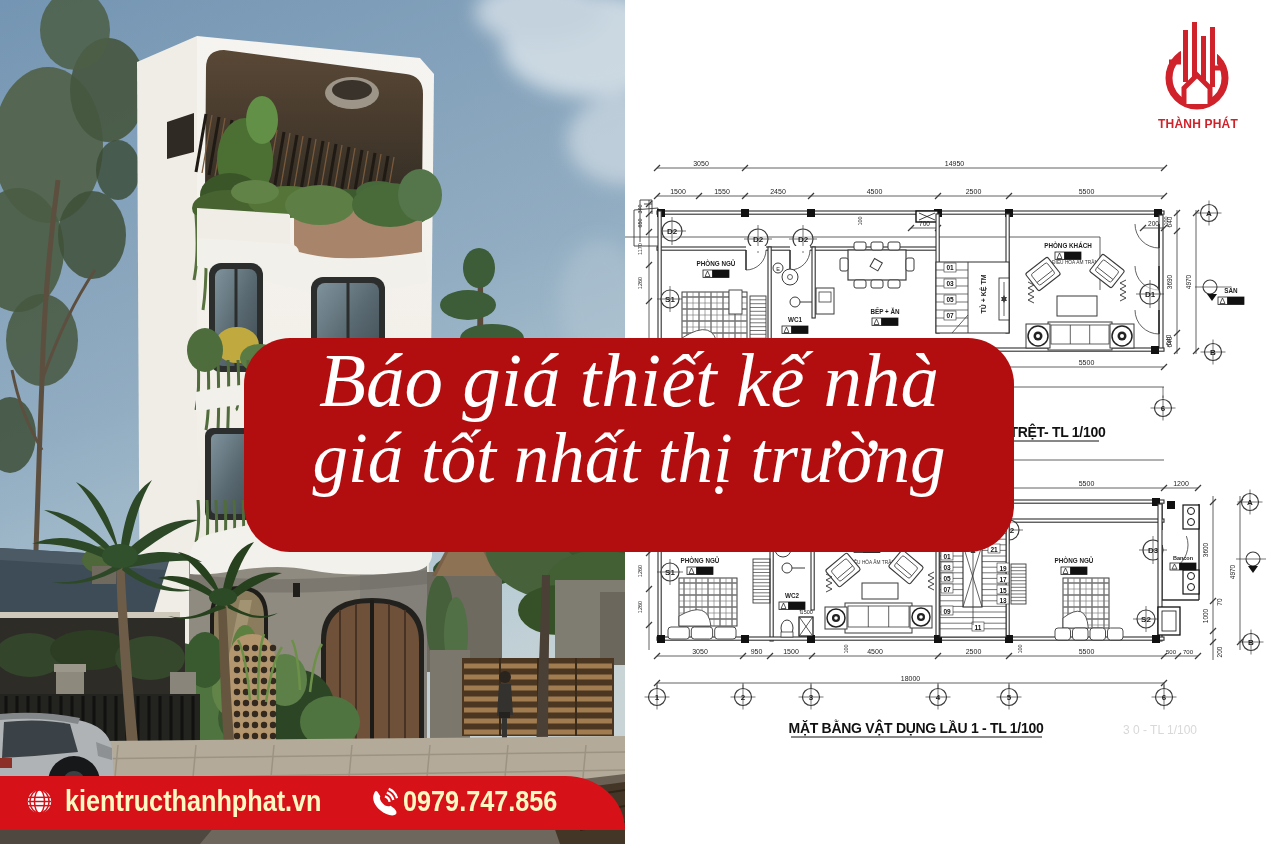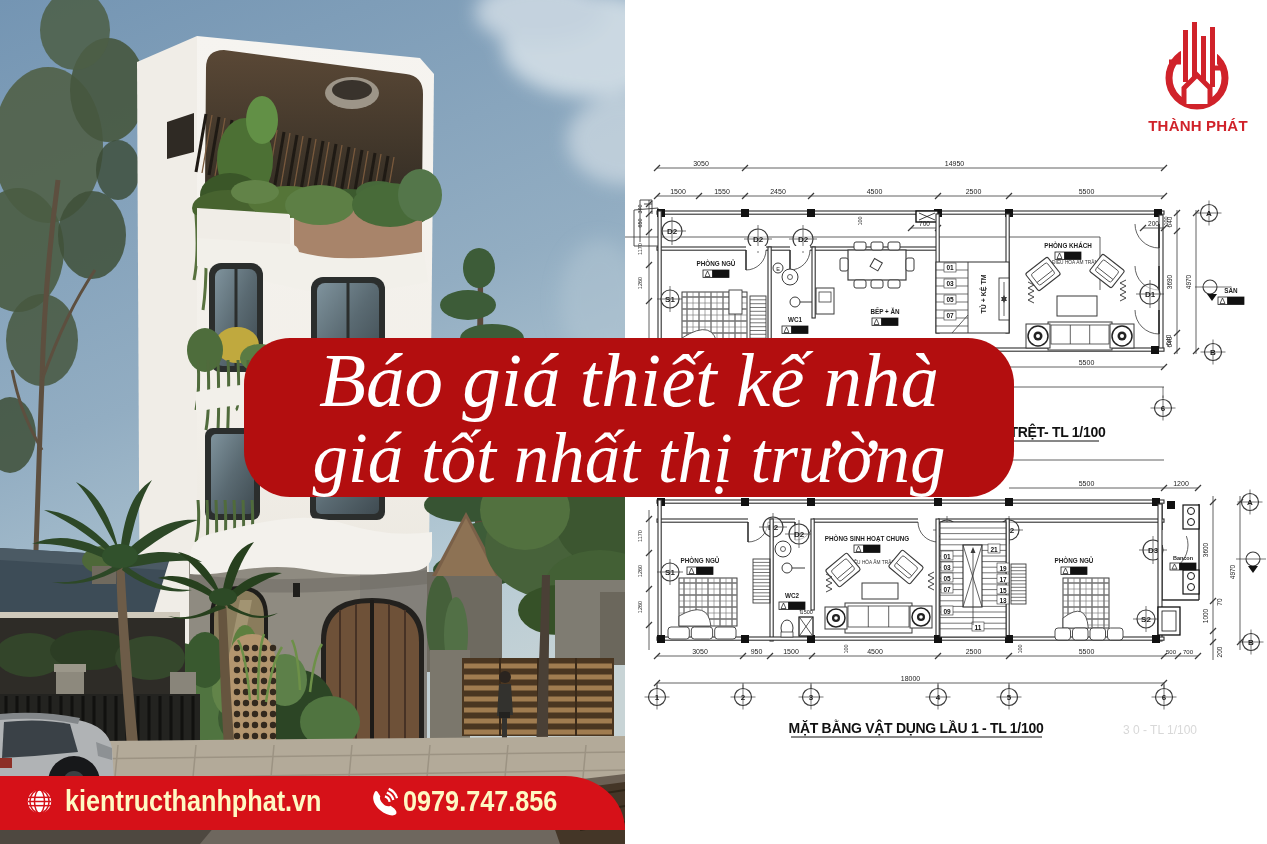--- a/index.html
+++ b/index.html
@@ -1,25 +1,25 @@
 <!DOCTYPE html>
 <html><head>
 <meta charset="utf-8">
 <style>
 html,body{margin:0;padding:0;}
 #page{position:relative;width:1267px;height:844px;overflow:hidden;background:#fff;font-family:"Liberation Sans",sans-serif;}
 #photo{position:absolute;left:0;top:0;}
 #plans{position:absolute;left:625px;top:0;}
-#banner{position:absolute;left:244px;top:338px;width:770px;height:159px;background:#b30e0f;border-radius:46px;text-align:center;color:#fff;font-family:"Liberation Serif",serif;font-style:italic;}
+#banner{position:absolute;left:244px;top:338px;width:770px;height:214px;background:#b30e0f;border-radius:46px;text-align:center;color:#fff;font-family:"Liberation Serif",serif;font-style:italic;}
 #banner .l1{font-size:77px;line-height:78px;margin-top:3px;}
 #banner .l2{font-size:71px;line-height:78px;}
 #bar{position:absolute;left:0px;top:776px;width:625px;height:54px;background:#d61118;border-top-right-radius:62px 56px;color:#fef9c3;}
 #bar .txt{position:absolute;top:9px;font-size:29px;font-weight:bold;transform:scaleX(0.87);transform-origin:left center;white-space:nowrap;}
 #logo{position:absolute;left:1146px;top:18px;width:104px;text-align:center;}
-#logo .lt{color:#d0222a;font-weight:bold;font-size:15px;margin-top:3px;letter-spacing:0.2px;}
+#logo .lt{color:#d0222a;font-weight:bold;font-size:12px;margin-top:3px;letter-spacing:0.2px;}
 </style>
 </head>
 <body>
 <div id="page">
 
 <svg id="photo" width="625" height="844" viewBox="0 0 625 844">
 <defs>
 <linearGradient id="sky" x1="0" y1="0" x2="0.3" y2="1">
 <stop offset="0" stop-color="#7495b3"></stop>
           <stop offset="0.5" stop-color="#92adc2"></stop>

